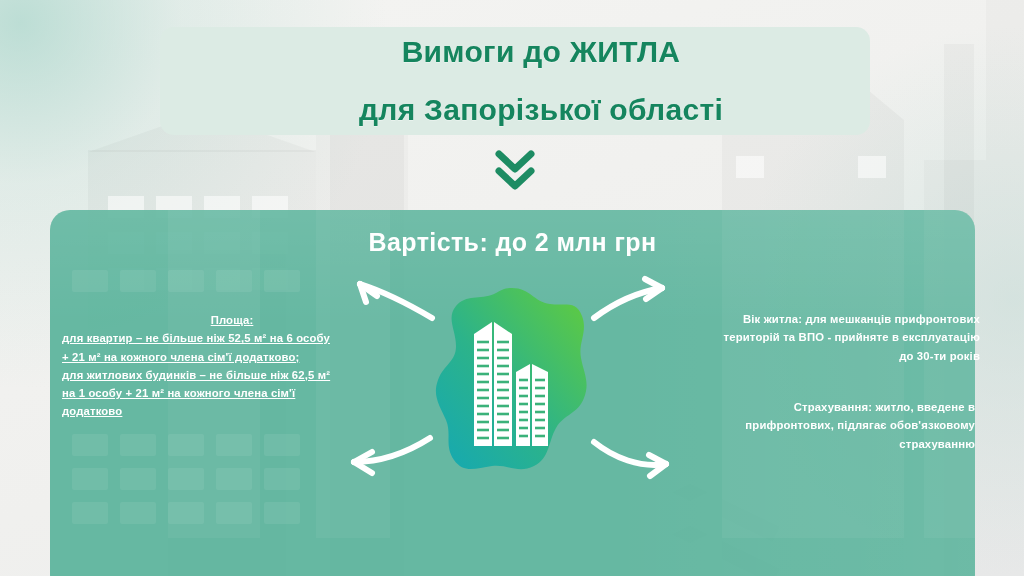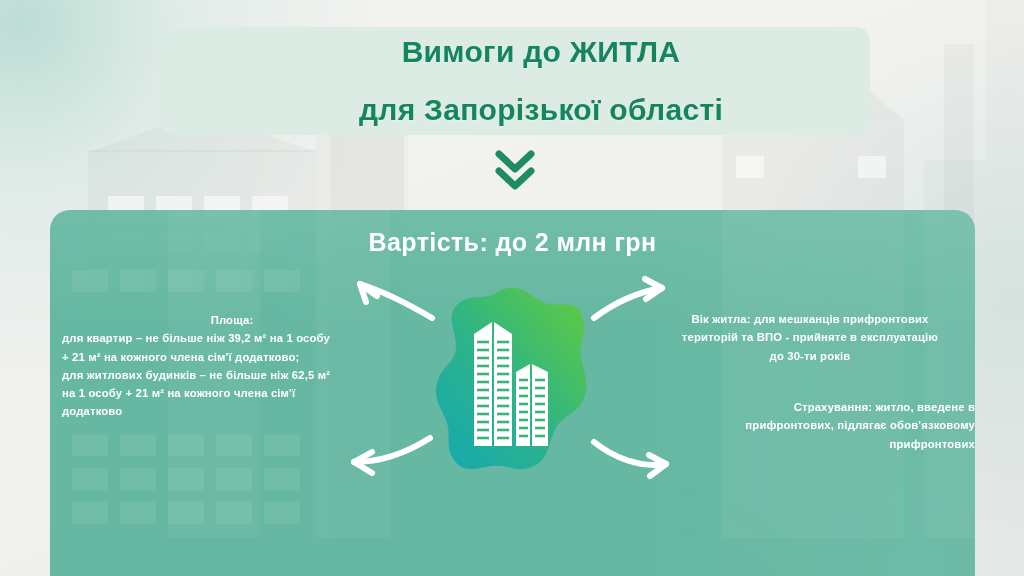--- a/index.html
+++ b/index.html
@@ -146,30 +146,31 @@
     color: #ffffff;
     font-size: 11.3px;
     line-height: 1.62;
     letter-spacing: 0.15px;
     font-weight: bold;
   }
   .area-block {
     left: 62px;
     top: 311px;
     width: 340px;
+    text-decoration: underline;
   }
   .area-head {
     text-align: center;
     display: block;
   }
   .age-block {
     left: 640px;
     top: 310px;
     width: 340px;
-    text-align: center;
+    text-align: right;
   }
   .ins-block {
     left: 650px;
     top: 398px;
     width: 325px;
     text-align: right;
   }
   .txt p { margin: 0; }
 
   
@@ -391,32 +392,32 @@
         <line x1="65" y1="102" x2="75" y2="102"></line>
           <line x1="65" y1="110" x2="75" y2="110"></line>
         <line x1="65" y1="118" x2="75" y2="118"></line>
           <line x1="65" y1="126" x2="75" y2="126"></line>
       </g>
     </svg>
   </div>
 
   <div class="txt area-block">
     <span class="area-head">Площа:</span>
-    <p>для квартир – не більше ніж 39,2 м² на 1 особу</p>
+    <p>для квартир – не більше ніж 52,5 м² на 6 особу</p>
     <p>+ 21 м² на кожного члена сім'ї додатково;</p>
     <p>для житлових будинків – не більше ніж 62,5 м²</p>
     <p>на 1 особу + 21 м² на кожного члена сім'ї</p>
     <p>додатково</p>
   </div>
 
   <div class="txt age-block">
     <p>Вік житла: для мешканців прифронтових</p>
     <p>територій та ВПО - прийняте в експлуатацію</p>
     <p>до 30-ти років</p>
   </div>
 
   <div class="txt ins-block">
     <p>Страхування: житло, введене в</p>
     <p>прифронтових, підлягає обов'язковому</p>
-    <p>прифронтових</p>
+    <p>страхуванню</p>
   </div>
 
 </div>
 
 </body></html>

